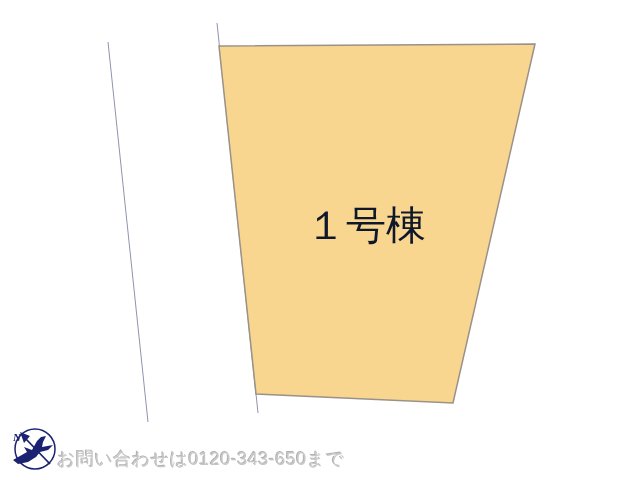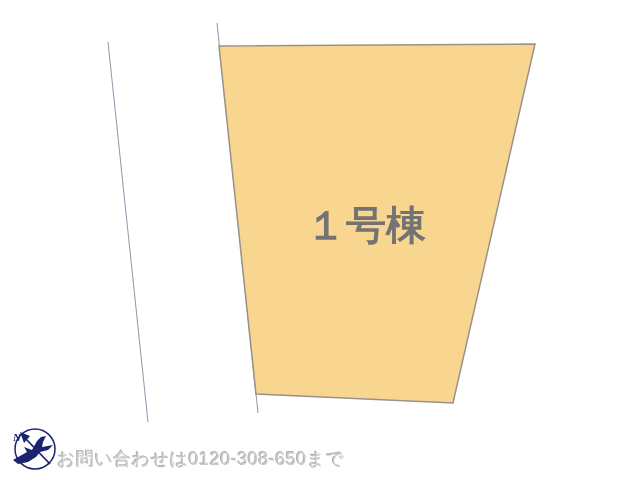--- a/index.html
+++ b/index.html
@@ -22,23 +22,23 @@
     width: 640px;
     height: 480px;
   }
   .plot-label {
     position: absolute;
     left: 306px;
     top: 203px;
     width: 130px;
     font-size: 40px;
     line-height: 44px;
-    font-weight: 700;
+    font-weight: 400;
     letter-spacing: 0px;
-    color: #737373;
+    color: #0f172a;
     white-space: nowrap;
     user-select: none;
   }
   .contact-text {
     position: absolute;
     left: 57px;
     top: 448px;
     font-size: 18px;
     line-height: 22px;
     letter-spacing: 0.5px;
@@ -80,15 +80,15 @@
                L43,442 L42,447
                L53,445 L48,450 L40,452
                L36,457 L28,462 L18,464 Z"></path>
 
       <text x="13" y="441" fill="#1b2370" class="north-letter">N</text>
     </g>
   </svg>
 
   <div class="plot-label">１号棟</div>
 
-  <div class="contact-text">お問い合わせは0120-308-650まで</div>
+  <div class="contact-text">お問い合わせは0120-343-650まで</div>
 
 </div>
 
 </body></html>

